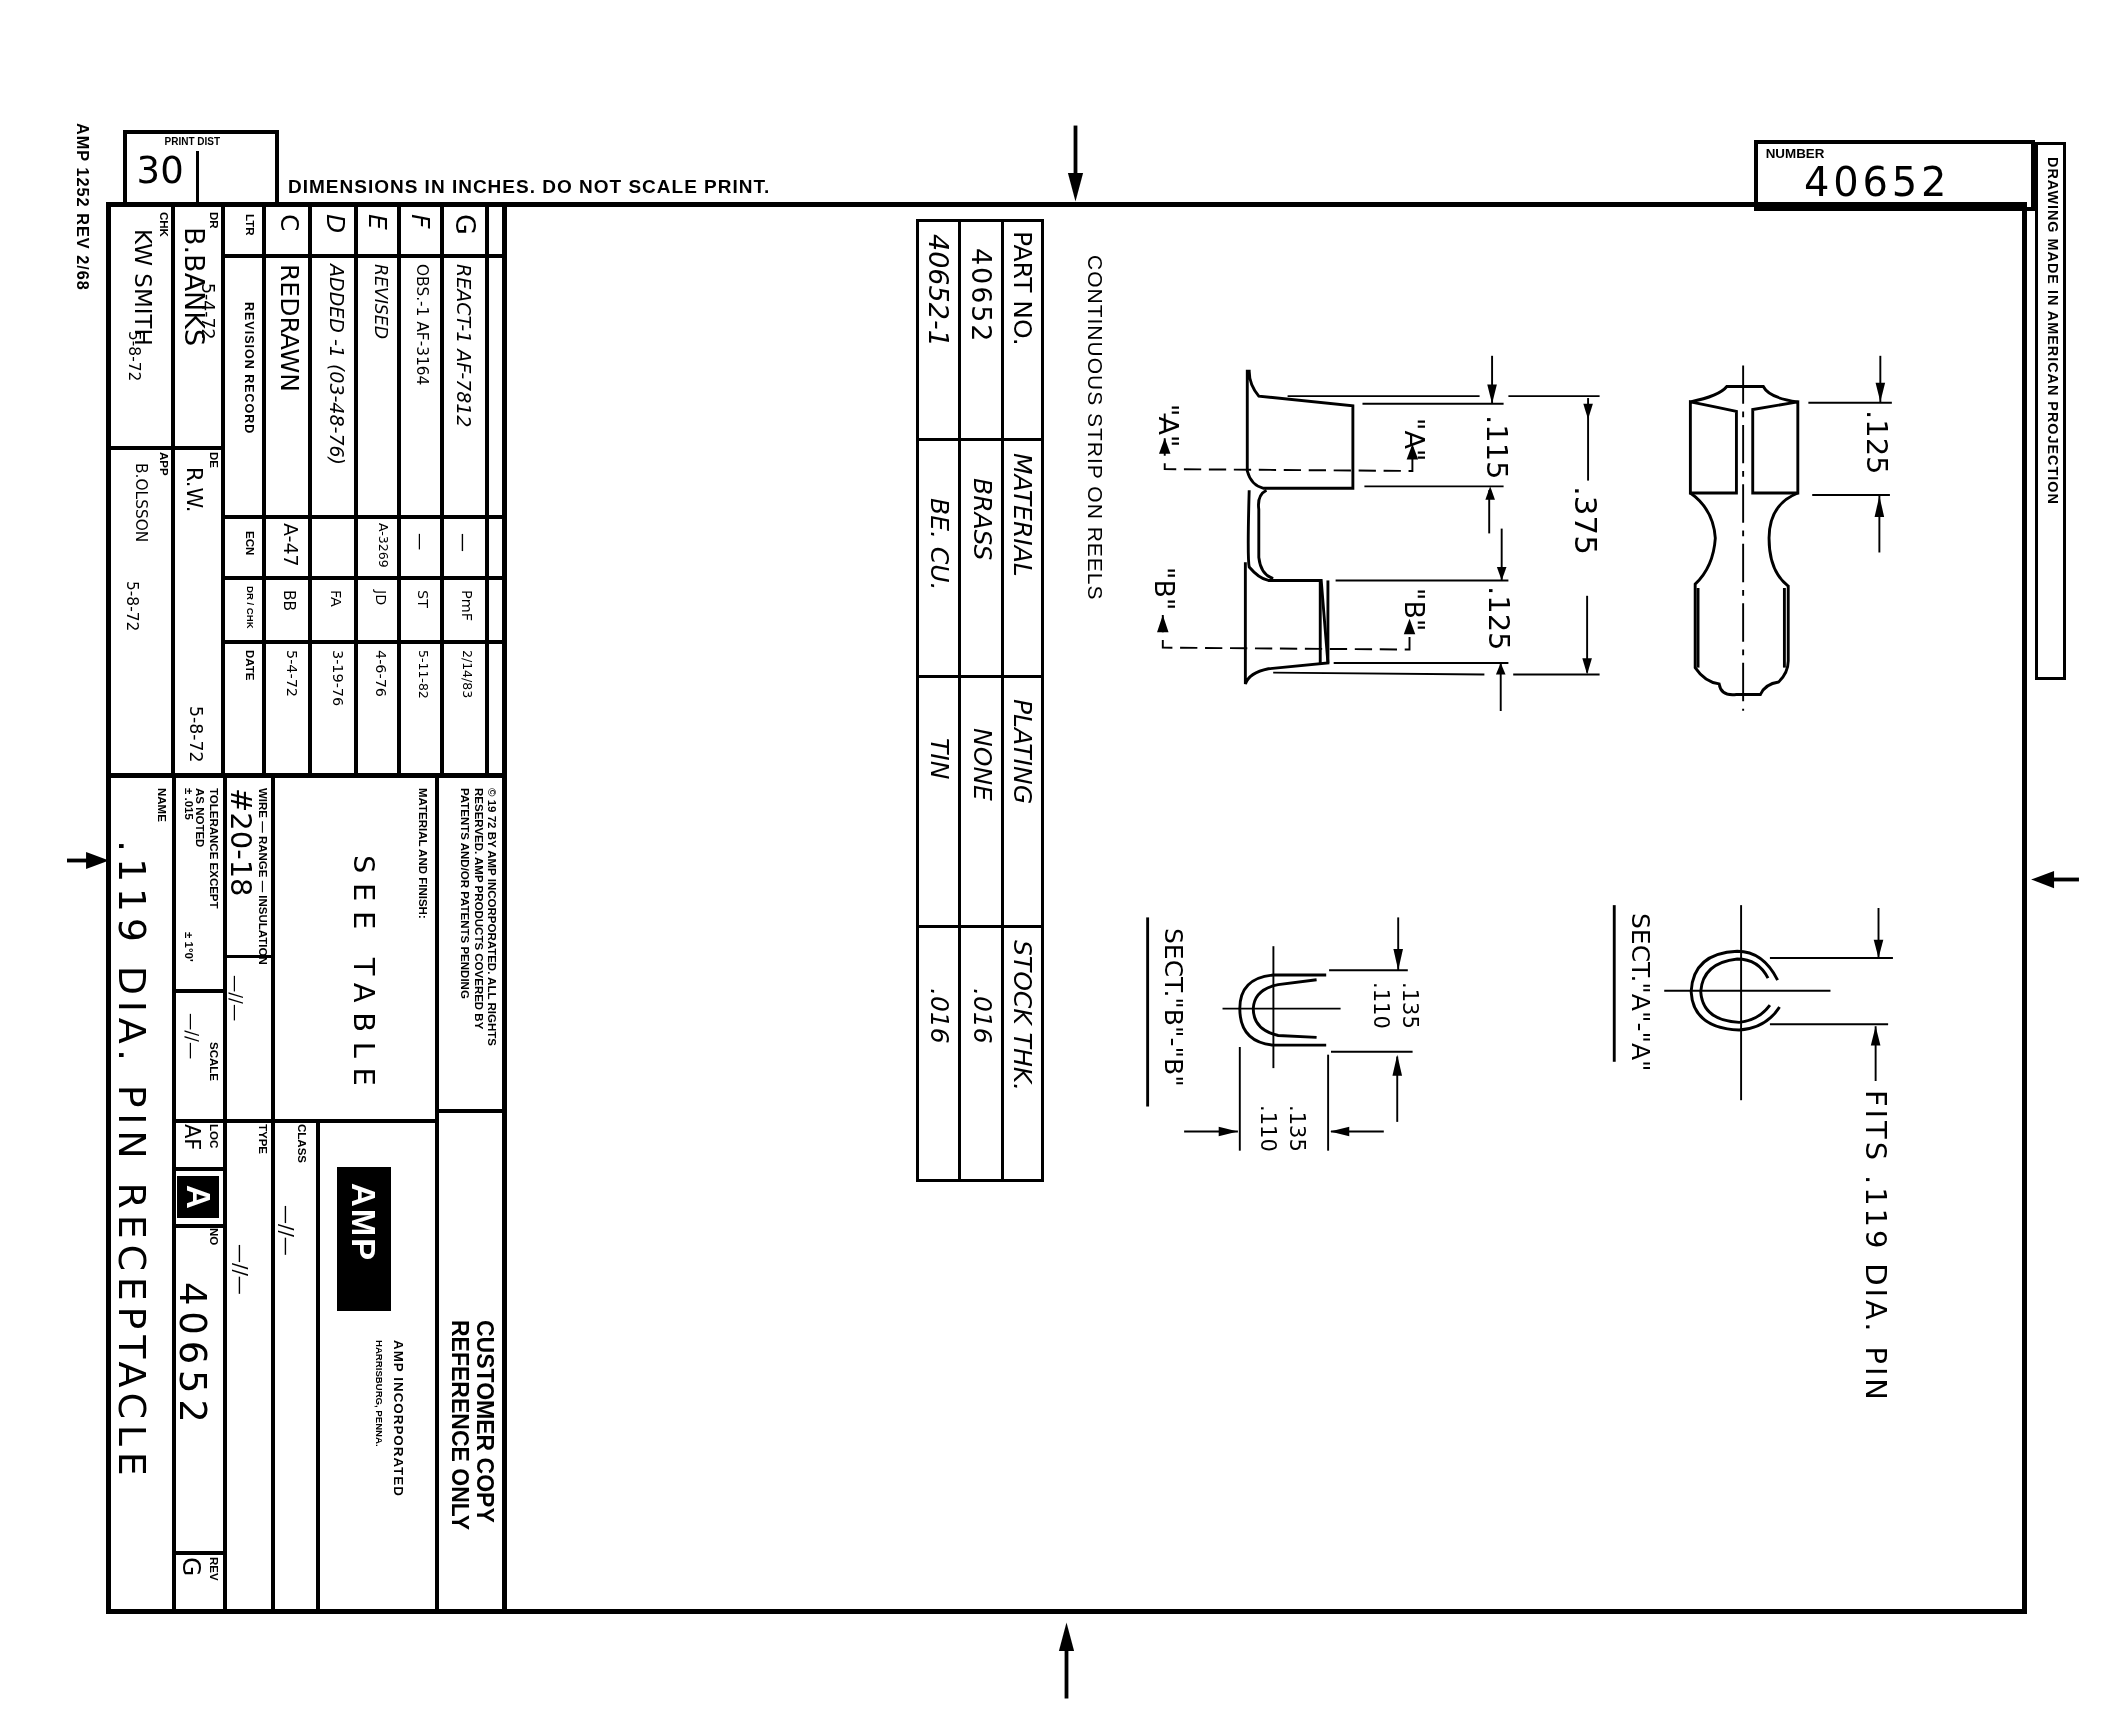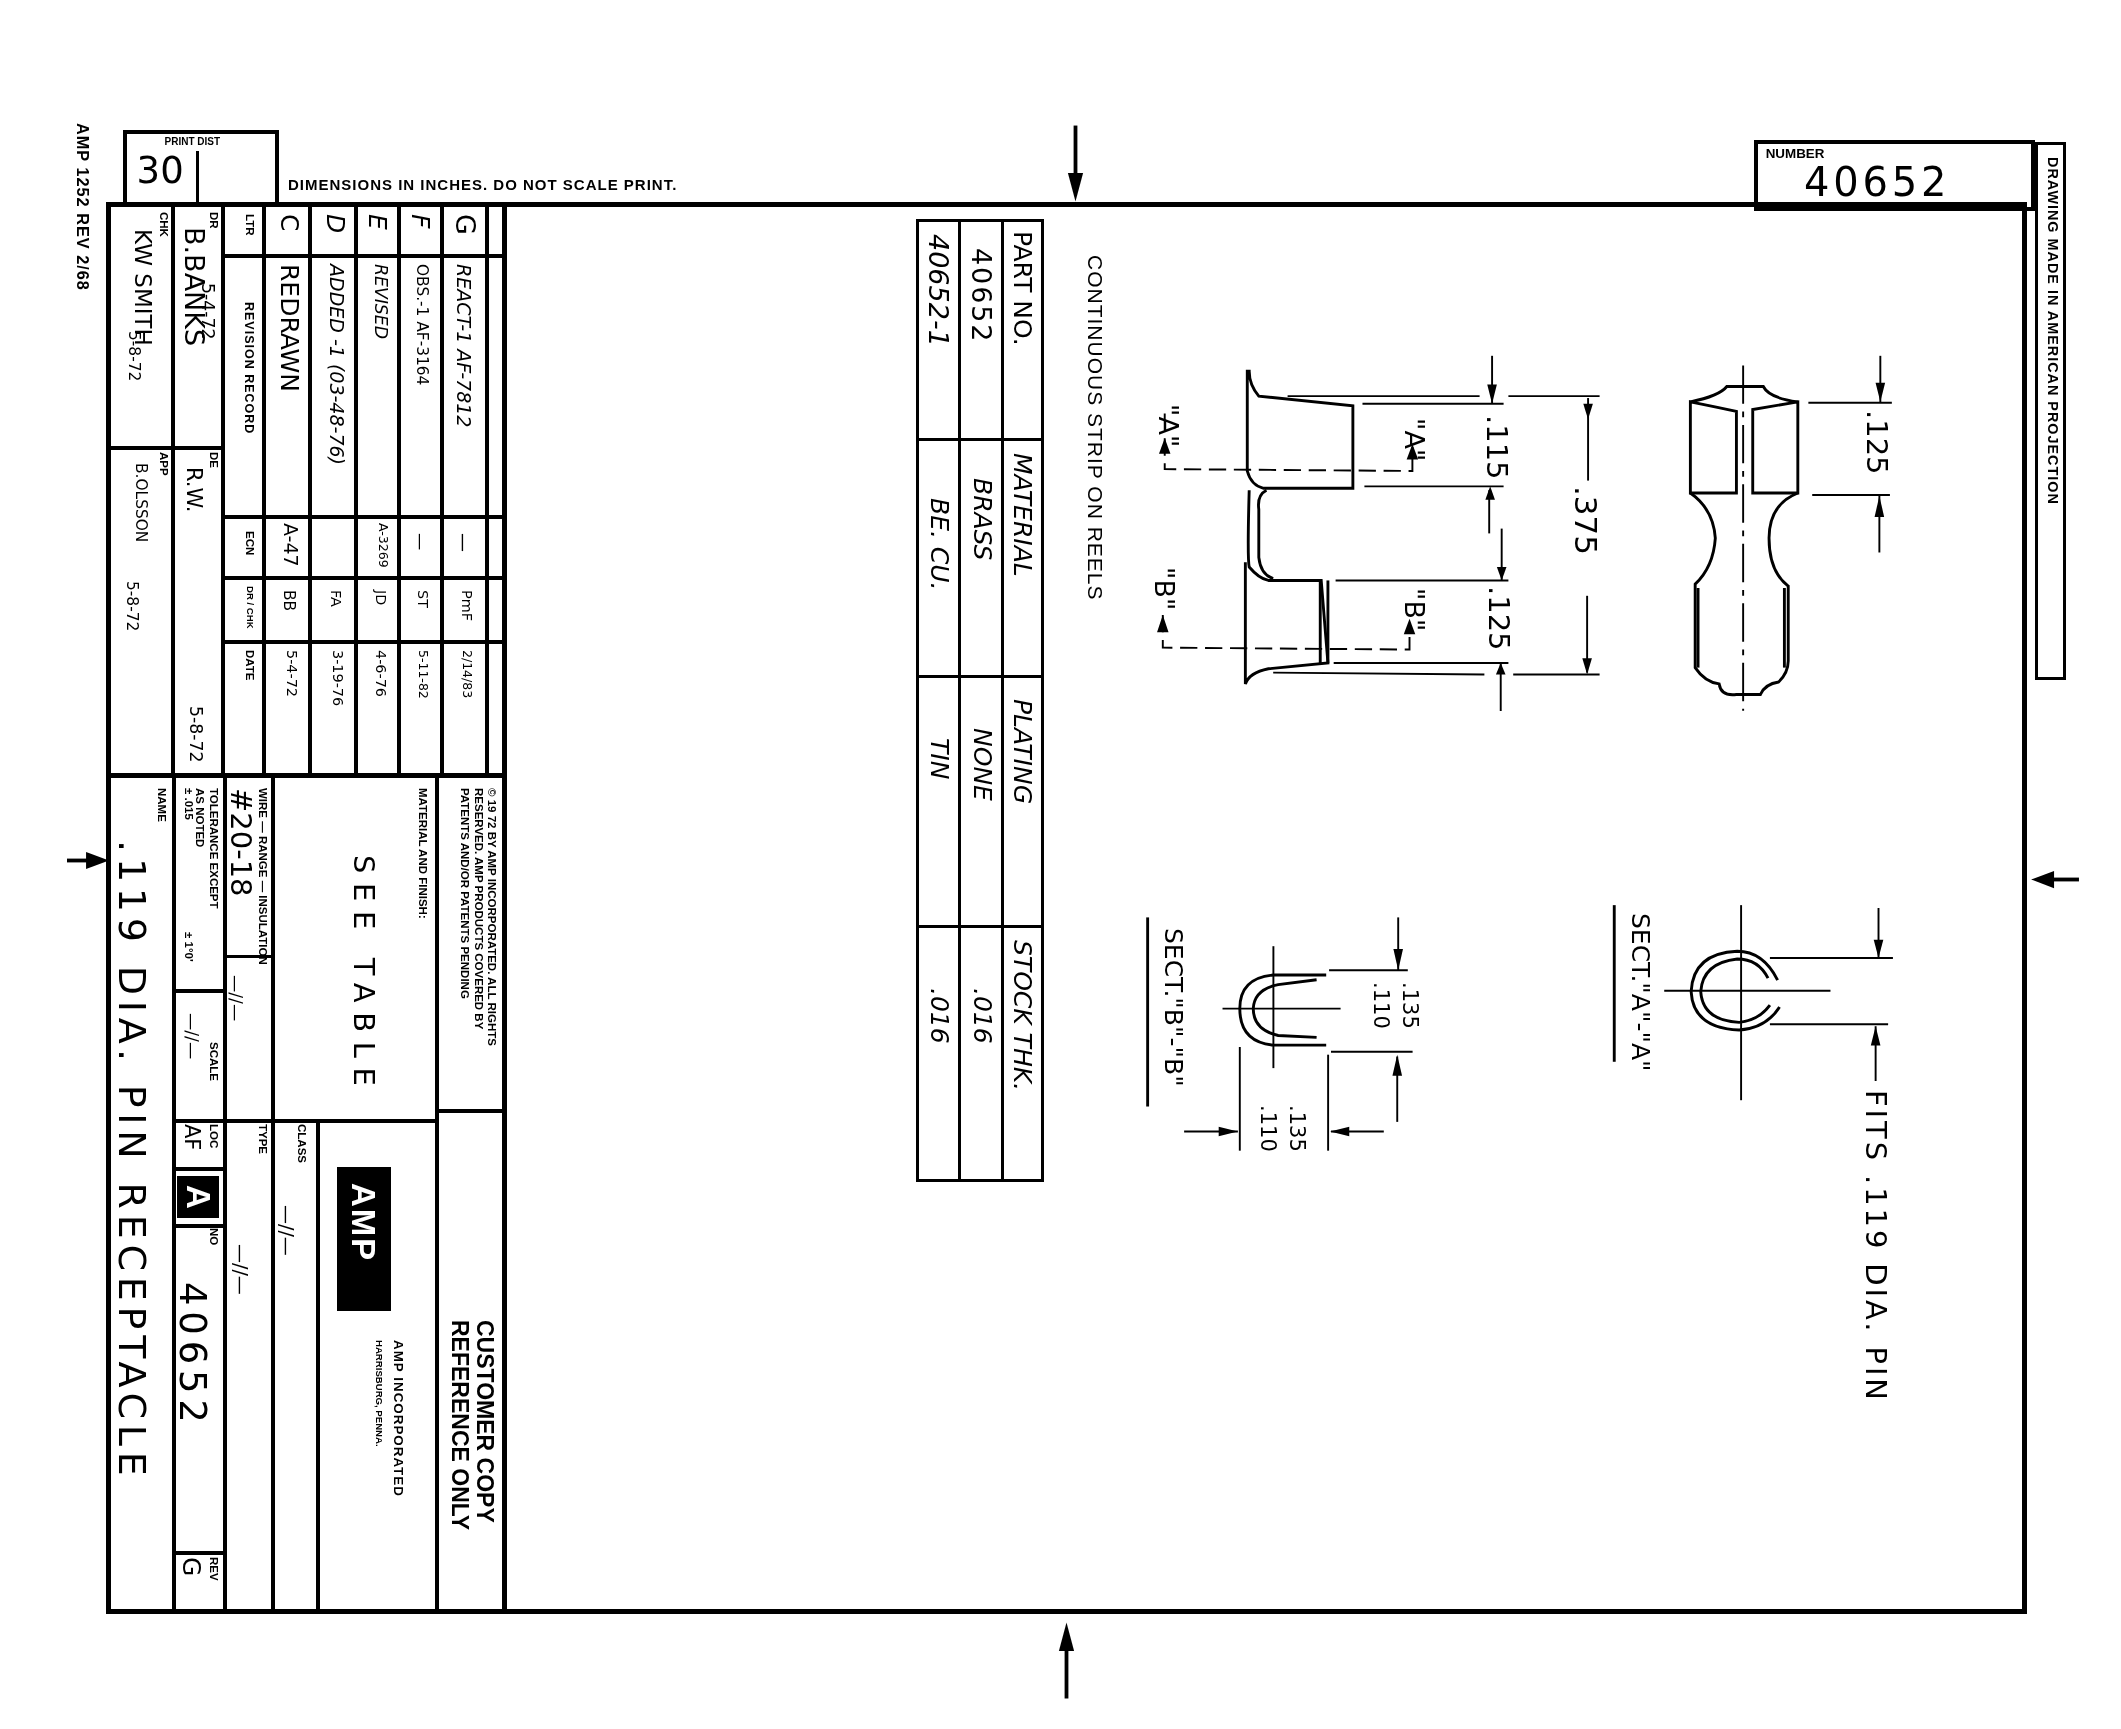--- a/index.html
+++ b/index.html
@@ -20,21 +20,21 @@
 <body>
 
 <div class="rot small" style="left:92px;top:123px;font-size:16.3px;">AMP 1252 REV 2/68</div>
 
 <div class="box" style="left:123px;top:130px;width:156px;height:77px;border-width:4.8px;">
   <div class="abs tiny" style="left:9.6px;top:1.9px;font-size:10px;padding-left:28px;">PRINT DIST</div>
   <div class="abs hand" style="left:9.6px;top:15.4px;font-size:37px;">30</div>
   <div class="vl" style="left:69px;top:17.3px;height:56px;width:2.9px;"></div>
 </div>
 
-<div class="abs small" style="left:288px;top:176px;font-size:15px;">DIMENSIONS IN INCHES. DO NOT SCALE PRINT.</div>
+<div class="abs small" style="left:288px;top:176px;font-size:19px;">DIMENSIONS IN INCHES. DO NOT SCALE PRINT.</div>
 
 <div class="box" style="left:1754px;top:140px;width:281px;height:71px;border-width:4.8px;">
   <div class="abs tiny" style="left:7.7px;top:1.9px;font-size:13.4px;">NUMBER</div>
   <div class="abs hand" style="left:46px;top:15.4px;font-size:40px;letter-spacing:3.8px;">40652</div>
 </div>
 
 <div class="box" style="left:2035px;top:142px;width:31px;height:538px;border-width:3.8px;">
   <div class="rot small" style="left:23px;top:11.5px;font-size:14.4px;">DRAWING MADE IN AMERICAN PROJECTION</div>
 </div>
 

